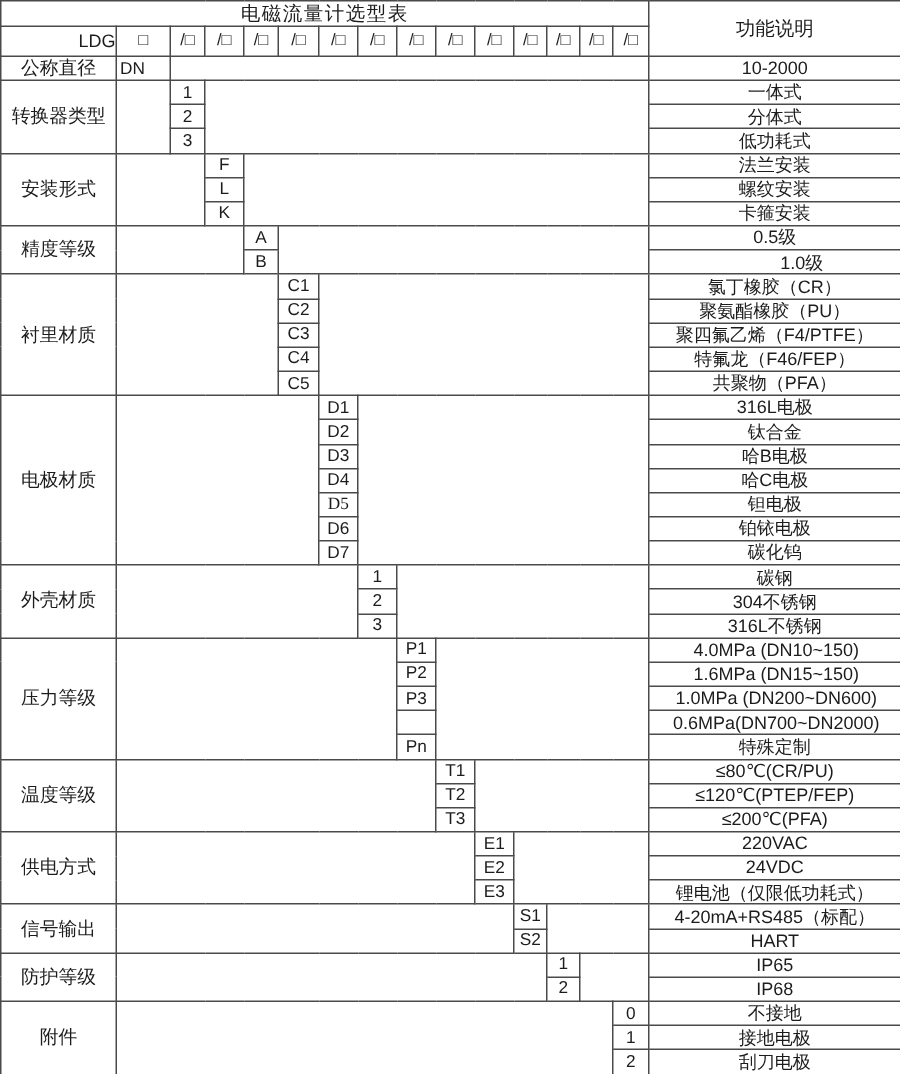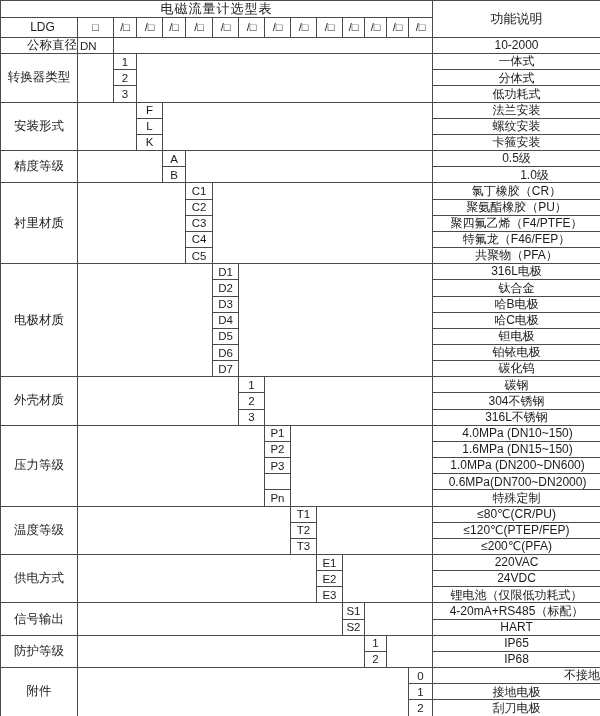--- a/index.html
+++ b/index.html
@@ -7,21 +7,21 @@
         font-family:"Liberation Sans","DejaVu Sans",sans-serif;color:#1c1c1c;}
   table{border-collapse:collapse;table-layout:fixed;width:600px;}
   td{border:1px solid #4a4a4a;padding:0;margin:0;overflow:hidden;white-space:nowrap;
      font-size:12px;line-height:1.05;vertical-align:middle;}
   tr.r{height:16.17px;}
   tr.title-row{height:17px;}
   tr.model-row{height:20px;}
   .title{text-align:center;font-size:13px;letter-spacing:1px;}
   .rhead{text-align:center;font-size:13px;}
   .lbl{text-align:center;font-size:12.5px;}
-  .ldg{text-align:center;padding-left:7px;font-size:12px;}
+  .ldg{text-align:right;padding-left:7px;font-size:12px;}
   .boxc{text-align:center;font-size:11px;}
   .dncode{text-align:left;padding-left:2px;font-size:11.5px;}
   .code{text-align:center;font-size:11.5px;}
   .desc{text-align:center;font-size:12px;}
   .desc.left{text-align:center;padding-left:2px;}
 </style>
 </head>
 <body>
 
 <div id="page" style="color: rgb(28, 28, 28); background: rgb(255, 255, 255);">
@@ -60,21 +60,21 @@
           <td class="boxc" style="border-color: rgb(74, 74, 74);">/□</td>
           <td class="boxc" style="border-color: rgb(74, 74, 74);">/□</td>
           <td class="boxc" style="border-color: rgb(74, 74, 74);">/□</td>
           <td class="boxc" style="border-color: rgb(74, 74, 74);">/□</td>
           <td class="boxc" style="border-color: rgb(74, 74, 74);">/□</td>
           <td class="boxc" style="border-color: rgb(74, 74, 74);">/□</td>
           <td class="boxc" style="border-color: rgb(74, 74, 74);">/□</td>
           <td class="boxc" style="border-color: rgb(74, 74, 74);">/□</td>
         </tr>
         <tr class="r">
-          <td class="lbl" style="border-color: rgb(74, 74, 74); text-align: right;">公称直径</td>
+          <td class="lbl" style="border-color: rgb(74, 74, 74);">公称直径</td>
           <td class="dncode" style="border-color: rgb(74, 74, 74);">DN</td>
           <td class="" colspan="13" style="border-color: rgb(74, 74, 74);"></td>
           <td class="desc" style="border-color: rgb(74, 74, 74);">10-2000</td>
         </tr>
         <tr class="r">
           <td class="lbl" rowspan="3" style="border-color: rgb(74, 74, 74);">转换器类型</td>
           <td class="" colspan="1" rowspan="3" style="border-color: rgb(74, 74, 74);"></td>
           <td class="code" style="border-color: rgb(74, 74, 74);">1</td>
           <td class="" colspan="12" rowspan="3" style="border-color: rgb(74, 74, 74);"></td>
           <td class="desc" style="border-color: rgb(74, 74, 74);">一体式</td>
@@ -149,21 +149,21 @@
         </tr>
         <tr class="r">
           <td class="code" style="border-color: rgb(74, 74, 74);">D3</td>
           <td class="desc" style="border-color: rgb(74, 74, 74);">哈B电极</td>
         </tr>
         <tr class="r">
           <td class="code" style="border-color: rgb(74, 74, 74);">D4</td>
           <td class="desc" style="border-color: rgb(74, 74, 74);">哈C电极</td>
         </tr>
         <tr class="r">
-          <td class="code" style="border-color: rgb(74, 74, 74);">D5</td>
+          <td class="code" style="border-color: rgb(74, 74, 74); font-family: Liberation Serif, serif;">D5</td>
           <td class="desc" style="border-color: rgb(74, 74, 74);">钽电极</td>
         </tr>
         <tr class="r">
           <td class="code" style="border-color: rgb(74, 74, 74);">D6</td>
           <td class="desc" style="border-color: rgb(74, 74, 74);">铂铱电极</td>
         </tr>
         <tr class="r">
           <td class="code" style="border-color: rgb(74, 74, 74);">D7</td>
           <td class="desc" style="border-color: rgb(74, 74, 74);">碳化钨</td>
         </tr>
@@ -254,21 +254,21 @@
           <td class="desc" style="border-color: rgb(74, 74, 74);">IP65</td>
         </tr>
         <tr class="r">
           <td class="code" style="border-color: rgb(74, 74, 74);">2</td>
           <td class="desc" style="border-color: rgb(74, 74, 74);">IP68</td>
         </tr>
         <tr class="r">
           <td class="lbl" rowspan="3" style="border-color: rgb(74, 74, 74);">附件</td>
           <td class="" colspan="13" rowspan="3" style="border-color: rgb(74, 74, 74);"></td>
           <td class="code" style="border-color: rgb(74, 74, 74);">0</td>
-          <td class="desc" style="border-color: rgb(74, 74, 74); text-align: right;">不接地</td>
+          <td class="desc" style="border-color: rgb(74, 74, 74);">不接地</td>
         </tr>
         <tr class="r">
           <td class="code" style="border-color: rgb(74, 74, 74);">1</td>
           <td class="desc" style="border-color: rgb(74, 74, 74);">接地电极</td>
         </tr>
         <tr class="r">
           <td class="code" style="border-color: rgb(74, 74, 74);">2</td>
           <td class="desc" style="border-color: rgb(74, 74, 74);">刮刀电极</td>
         </tr>
       </tbody>

